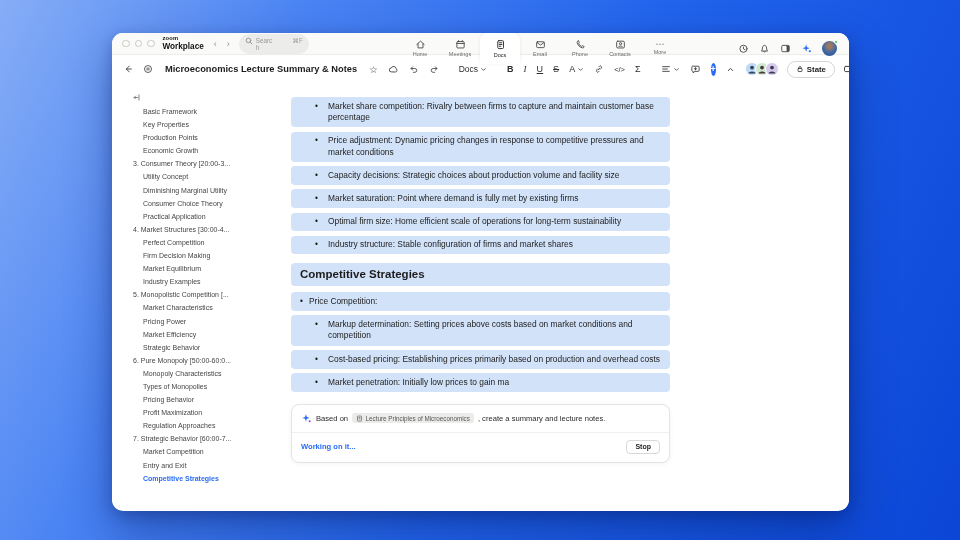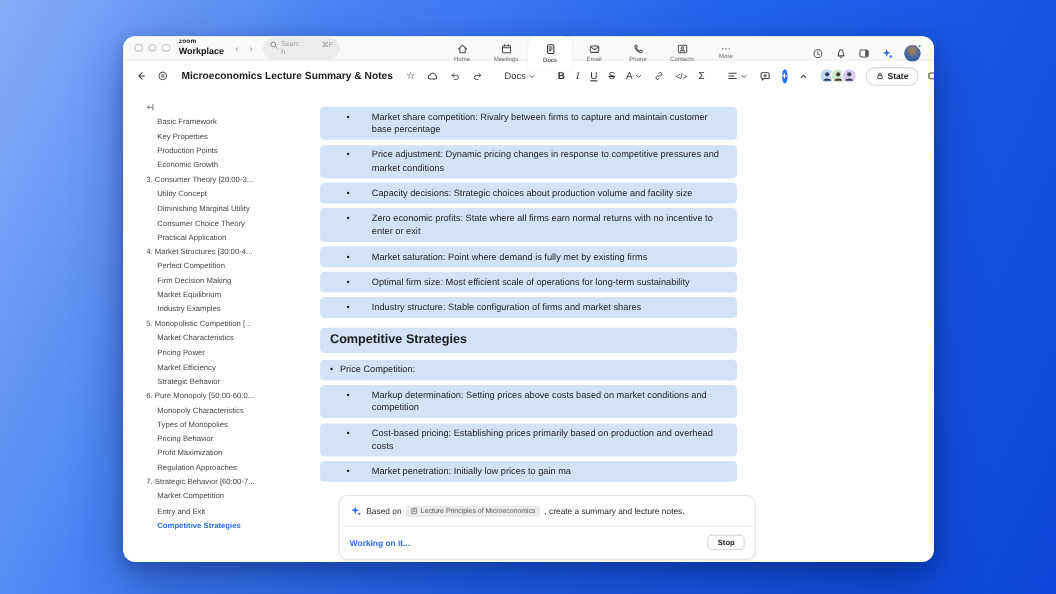--- a/index.html
+++ b/index.html
@@ -67,25 +67,25 @@
   .sidebar { width:171px; padding:9px 4px 0 21px; flex-shrink:0; }
   .collapse-ic { color:#6c6c6a; margin-bottom:3px; height:10px; display:flex; align-items:center; }
   .side-item { font-size:7px; line-height:13.1px; color:#454545; white-space:nowrap; overflow:hidden; cursor:default; }
   .side-item.l2 { padding-left:10px; }
   .side-item.active { color:#2a6cf5; font-weight:bold; }
   .main { flex:1; padding:14px 0 0 8px; }
   .doc-col { width:379px; }
   .blk { background:#d2e2f8; border-radius:4px; margin-bottom:4.5px; font-size:8.4px; line-height:11.6px; color:#1d1d1d; position:relative; padding:3.5px 8px; }
   .blk.l1 { padding-left:18px; }
   .blk.l1::before { content:"•"; position:absolute; left:9px; top:3.5px; }
-  .blk.l2 { padding-left:47px; }
+  .blk.l2 { padding-left:37px; }
   .blk.l2::before { content:"•"; position:absolute; left:24px; top:3.5px; }
   .blk.head { font-size:11.5px; font-weight:bold; padding:5px 9px; margin:9px 0 6px; line-height:13px; }
   
-  .ai-card { margin-top:12px; width:379px; border:1px solid #e4e4e2; border-radius:8px; background:#fff; box-shadow:0 1px 5px rgba(0,0,0,.05);margin-left:17px; }
+  .ai-card { margin-top:12px; width:379px; border:1px solid #e4e4e2; border-radius:8px; background:#fff; box-shadow:0 1px 5px rgba(0,0,0,.05); }
   .ai-row1 { display:flex; align-items:center; gap:4px; padding:8px 9px; font-size:7.6px; color:#2a2a2a; }
   .ai-chip { display:inline-flex; align-items:center; gap:2.5px; background:#ebebe9; border-radius:3px; padding:1.5px 4px; font-size:6.3px; color:#565654; }
   .ai-row2 { display:flex; align-items:center; justify-content:space-between; padding:7px 9px 8px; border-top:1px solid #efefed; }
   .working { color:#2a6cf5; font-weight:bold; font-size:7.6px; }
   .stop-btn { border:1px solid #d8d8d6; border-radius:4px; padding:2.5px 8px; font-size:7px; font-weight:bold; color:#1d1d1d; background:#fff; }
   svg.ic { display:block; }
 </style>
 </head>
 <body>
 
@@ -375,23 +375,22 @@
       <div class="side-item l2">Market Competition</div>
       <div class="side-item l2">Entry and Exit</div>
       <div class="side-item l2 active">Competitive Strategies</div>
     </div>
 
     <div class="main">
       <div class="doc-col">
         <div class="blk l2">Market share competition: Rivalry between firms to capture and maintain customer base percentage</div>
         <div class="blk l2">Price adjustment: Dynamic pricing changes in response to competitive pressures and market conditions</div>
         <div class="blk l2">Capacity decisions: Strategic choices about production volume and facility size</div>
-        <div class="blk l2">Zero economic profits: State where all firms earn normal returns with no incentive to enter or exit</div>
         <div class="blk l2">Market saturation: Point where demand is fully met by existing firms</div>
-        <div class="blk l2">Optimal firm size: Most efficient scale of operations for long-term sustainability</div>
+        <div class="blk l2">Optimal firm size: Home efficient scale of operations for long-term sustainability</div>
         <div class="blk l2">Industry structure: Stable configuration of firms and market shares</div>
         <div class="blk head">Competitive Strategies</div>
         <div class="blk l1">Price Competition:</div>
         <div class="blk l2">Markup determination: Setting prices above costs based on market conditions and competition</div>
         <div class="blk l2">Cost-based pricing: Establishing prices primarily based on production and overhead costs</div>
         <div class="blk l2">Market penetration: Initially low prices to gain ma</div>
 
         <div class="ai-card">
           <div class="ai-row1">
             <span>

